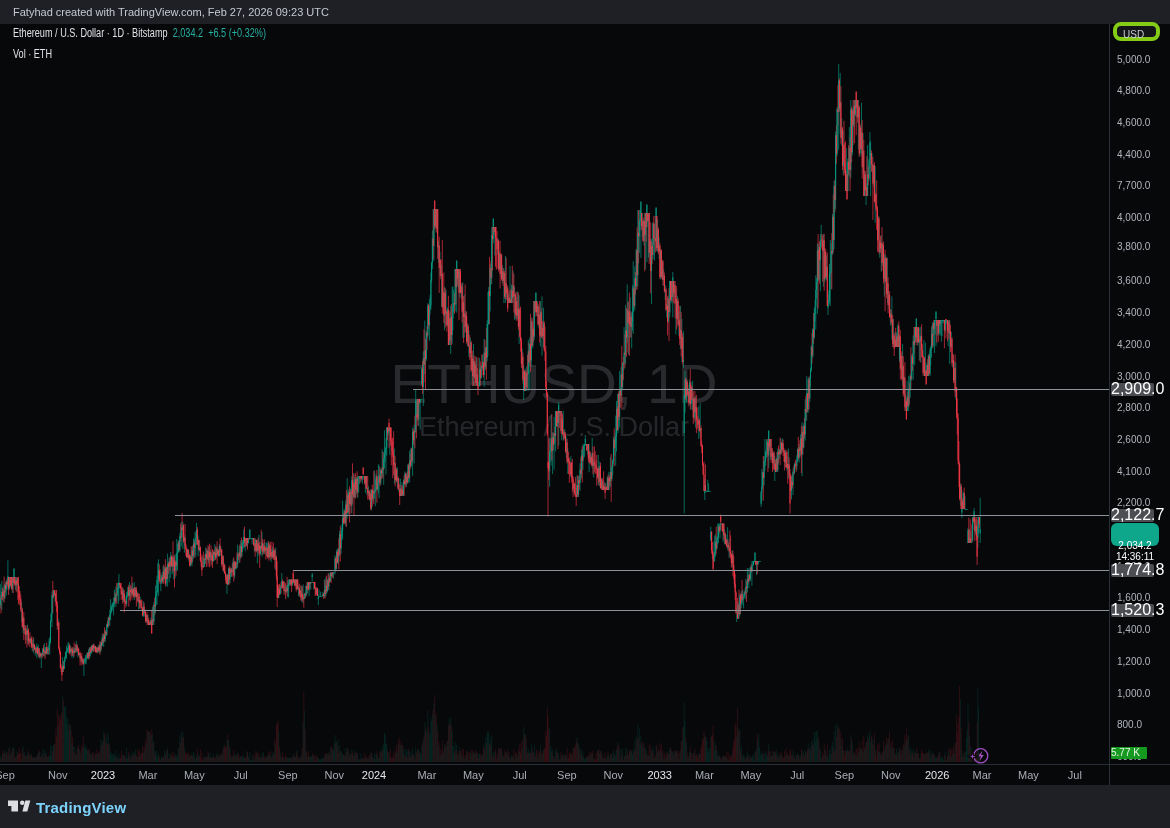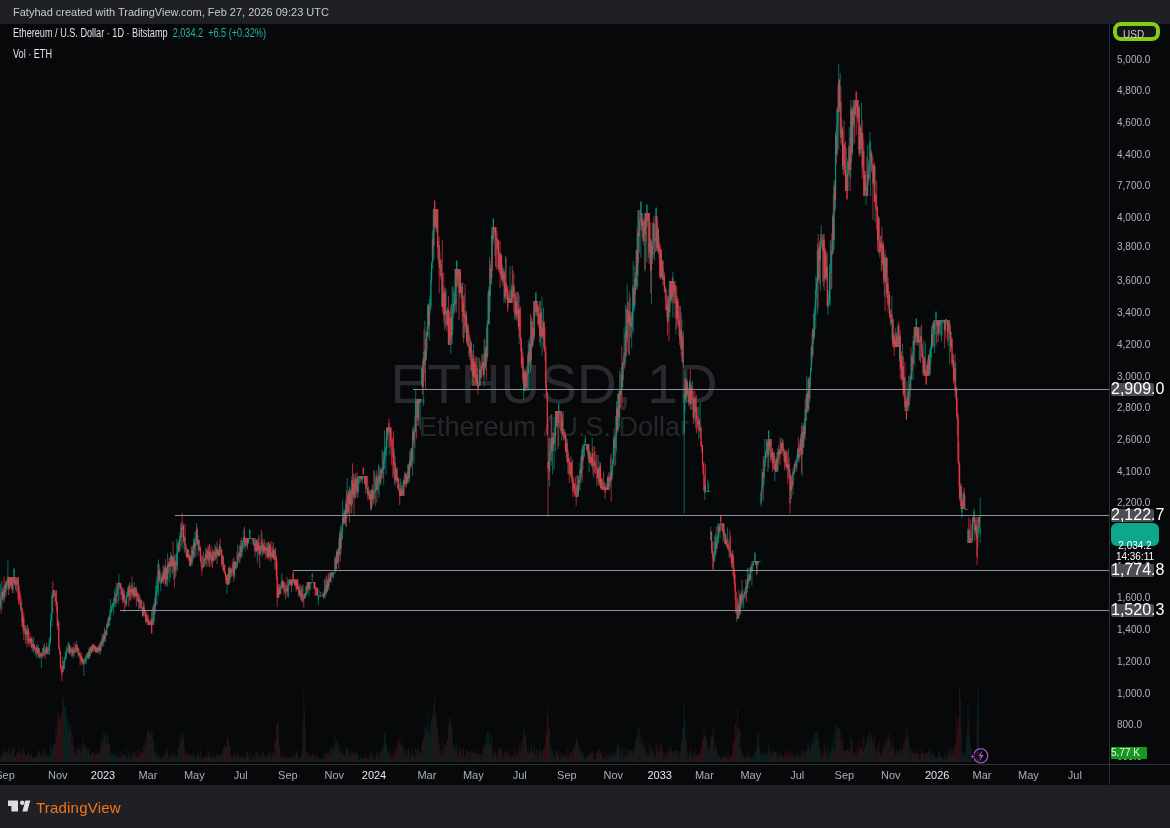--- a/index.html
+++ b/index.html
@@ -10,21 +10,21 @@
 #legend .l2{margin-top:7px}
 #toolbar{position:absolute;left:0;top:785px;width:1170px;height:43px;background:#1e2026}
 .plab,.tick{position:absolute;left:1117px;font-size:10px;color:#b2b5be;height:13px;line-height:13px}
 .box{position:absolute;left:1111px;width:43px;height:12.5px;line-height:12.5px;font-size:16px;color:#fff;background:#4c4e54;text-align:center;border-radius:2px}
 #curbox{position:absolute;left:1111px;width:48px;height:23.2px;background:#0ea78c;color:#fff;font-size:10px;border-radius:6px;text-align:center;line-height:11px;padding-top:17px}
 #volbox{position:absolute;left:1111px;width:36px;height:12px;line-height:12px;font-size:10px;color:#e8f2ea;background:#16991f;text-align:left;border-radius:1px}
 .mlab,.ylab{position:absolute;top:769px;font-size:11px;color:#a9adb5;transform:translateX(-50%)}
 .ylab{color:#e4e7ec;font-weight:normal}
 #usdbtn{position:absolute;left:1113px;top:22px;width:47px;height:19px;border:4px solid #84cc16;border-radius:8px;background:#131519;color:#c9ccd2;font-size:10px;line-height:17px;padding-left:6px}
 #tvlogo{position:absolute;left:8px;top:799px;height:12px}
-#tvword{position:absolute;left:36px;top:799px;font-size:15px;font-weight:normal;color:#f97316;letter-spacing:0.2px}
+#tvword{position:absolute;left:36px;top:799px;font-size:15px;font-weight:bold;color:#7dd3fc;letter-spacing:0.2px}
 </style></head>
 <body>
 <div id="chart"></div>
 <svg width="1170" height="828" viewBox="0 0 1170 828" xmlns="http://www.w3.org/2000/svg" style="position:absolute;left:0;top:0">
 <text x="554" y="403" text-anchor="middle" font-family="Liberation Sans, sans-serif" font-size="55" fill="rgba(209,212,220,0.17)">ETHUSD, 1D</text>
 <text x="554" y="436" text-anchor="middle" font-family="Liberation Sans, sans-serif" font-size="27" fill="rgba(209,212,220,0.15)">Ethereum / U.S. Dollar</text>
 <path d="M-0.5 762V754.4M0.3 762V754.8M1.8 762V756.5M3.3 762V752.8M4.8 762V749.5M6.3 762V751.4M7.9 762V755.6M9.4 762V746.9M10.9 762V753.4M12.4 762V748.2M14 762V746.3M15.5 762V757.8M17 762V751.1M21.6 762V759.5M23.1 762V746.1M24.6 762V752.2M26.1 762V755.5M27.6 762V752.7M29.2 762V753.7M30.7 762V755.1M32.2 762V757.6M33.7 762V756.5M35.3 762V757.4M36.8 762V756.5M38.3 762V752.6M39.8 762V751.6M41.3 762V756.4M42.9 762V748.3M44.4 762V750.4M45.9 762V751M47.4 762V757M49 762V757.1M49.7 762V755.9M50.5 762V745.2M51.2 762V754.8M52 762V746.1M53.5 762V744.6M55 762V743.9M58.1 762V725.5M62.6 762V695.6M64.2 762V706.7M64.9 762V706.7M65.7 762V706.3M66.5 762V717.4M67.2 762V723.7M68 762V718.4M68.7 762V730.5M70.3 762V724.6M71.8 762V743.3M73.3 762V745.8M74.8 762V746.7M76.3 762V753.5M77.9 762V748M79.4 762V749.1M80.9 762V753.3M82.4 762V748.2M83.9 762V747.3M84.7 762V744.1M85.5 762V748.6M86.2 762V746M87 762V750M88.5 762V750.7M90 762V754.1M91.6 762V753.5M93.1 762V755M94.6 762V758.3M96.1 762V754.6M97.6 762V753.7M99.2 762V752.9M100.7 762V739.2M102.2 762V740.3M103.7 762V731.1M105.3 762V737.8M106.8 762V732.6M108.3 762V733.8M109.8 762V745.3M110.6 762V753.4M111.3 762V752.7M112.1 762V756.2M112.9 762V754.2M113.6 762V753.1M114.4 762V754.6M115.9 762V750.1M117.4 762V756.8M118.2 762V759.5M118.9 762V753.6M122 762V756.1M123.5 762V754.9M125 762V757.2M126.6 762V747.6M127.3 762V758.8M128.1 762V755.7M129.6 762V755.3M131.1 762V754.5M132.6 762V751.7M134.2 762V751.8M135.7 762V749.3M137.2 762V757.7M138.7 762V757.2M140.2 762V755.1M143.3 762V752.8M144.8 762V750.1M146.3 762V743.5M147.9 762V731.8M149.4 762V731.7M150.9 762V735.7M152.4 762V733.5M153.9 762V741.1M155.5 762V751M156.2 762V756.2M157 762V751M157.7 762V759.3M158.5 762V754M160.8 762V759M161.6 762V755.3M163.1 762V756.5M164.6 762V750.5M166.1 762V751.2M167.6 762V747.6M169.2 762V752.9M170.7 762V754.6M172.2 762V756.8M173.7 762V757.4M175.2 762V753.4M176.8 762V754.2M177.5 762V756.9M178.3 762V748.4M179.8 762V735.2M181.3 762V731.5M182.9 762V732.1M184.4 762V746.6M187.4 762V754.1M188.9 762V756.8M190.5 762V755.6M192 762V753.6M193.5 762V751.9M195 762V754.1M195.8 762V758.6M196.5 762V756.9M198.1 762V753.2M199.6 762V755.1M202.6 762V760M204.2 762V756.1M205.7 762V756.5M207.2 762V757.2M208.7 762V753.1M210.2 762V753M211.8 762V757.7M213.3 762V753.7M214.8 762V758.9M216.3 762V754M217.8 762V752.7M219.4 762V756.1M220.9 762V754.6M222.4 762V754.5M223.9 762V745.6M227 762V740M228.5 762V740M230 762V747.6M231.5 762V757.5M233.1 762V755M234.6 762V754.2M236.1 762V753.7M237.6 762V752.8M239.2 762V757.9M240.7 762V756.2M242.2 762V756.8M243 762V754.3M243.7 762V757.8M245.2 762V758.3M246.8 762V750.9M248.3 762V756.1M249.8 762V751.9M250.6 762V759.9M251.3 762V760M252.1 762V754.1M252.8 762V758.9M254.4 762V759.4M255.9 762V755.5M257.4 762V753.3M258.9 762V758.3M260.5 762V757.2M262 762V753M263.5 762V751.9M265 762V758.8M266.5 762V756.9M268.1 762V753.6M269.6 762V755.6M271.1 762V755.3M272.6 762V752.4M274.1 762V752.6M275.7 762V742.7M278.7 762V731.2M280.2 762V751.2M281.8 762V757.8M283.3 762V757.7M284.8 762V759.7M286.3 762V757.7M287.8 762V757.5M288.6 762V758.3M289.4 762V758.4M290.9 762V756.8M292.4 762V757.3M293.9 762V753.7M295.5 762V757.6M297 762V749.7M298.5 762V758.9M300 762V758.1M301.5 762V755.1M303.1 762V722.4M304.6 762V711M306.1 762V750.8M307.6 762V757.3M309.1 762V756.3M310.7 762V756.6M311.4 762V756.3M312.2 762V754.9M313.7 762V756M316.8 762V757.8M318.3 762V758.4M319 762V760.2M319.8 762V758.6M320.6 762V759.4M321.3 762V759.4M322.1 762V756.4M322.8 762V759M324.4 762V756.7M325.9 762V754.2M327.4 762V754M328.9 762V753M330.4 762V748.1M332 762V747.8M333.5 762V751.3M334.3 762V743.6M335 762V735M336.5 762V741.1M338.1 762V739.3M339.6 762V745.5M341.1 762V751.1M341.9 762V752.3M342.6 762V753.9M344.1 762V755.1M345.7 762V747.9M347.2 762V747.8M348.7 762V751.3M350.2 762V754.4M351.8 762V749.7M353.3 762V755.8M354.8 762V750.2M356.3 762V752.8M357.8 762V753.2M358.6 762V759.4M359.4 762V759.4M360.9 762V753.4M362.4 762V757.5M363.9 762V759.8M365.4 762V757.4M367 762V758.7M368.5 762V759.2M370 762V756.4M371.5 762V753.1M373.1 762V757.2M374.6 762V753.2M375.3 762V759.3M376.1 762V754.5M377.6 762V754.1M378.4 762V758.2M379.1 762V758.1M380.7 762V750.1M382.2 762V747.1M383.7 762V743.3M384.5 762V732.7M385.2 762V734.9M386 762V743.9M386.7 762V743.3M388.3 762V752.9M389.8 762V757.1M394.4 762V758.3M395.9 762V752.6M397.4 762V750.7M398.9 762V744.5M400.4 762V745.2M402 762V745.5M403.5 762V749.5M405 762V748.4M406.5 762V750.7M408 762V749.4M409.6 762V751.4M411.1 762V751.4M412.6 762V748.3M414.1 762V754.6M415.7 762V747.5M417.2 762V750.1M418.7 762V748.6M420.2 762V752.3M421 762V754.4M421.7 762V745.8M423.3 762V740.1M424.8 762V722.3M426.3 762V730.2M427.8 762V710.2M429.4 762V731.8M430.1 762V735.1M430.9 762V717.5M431.6 762V720.8M432.4 762V714.6M433.9 762V702.9M435.4 762V716.1M437 762V725M438.5 762V745.4M440 762V753.9M441.5 762V755.1M443 762V751.8M444.6 762V744.2M446.1 762V746.5M447.6 762V741.5M449.1 762V718.6M450.7 762V717.2M452.2 762V731.1M452.9 762V745.5M453.7 762V745.9M455.2 762V741.6M456.7 762V744.4M458.3 762V755.6M459.8 762V746.7M461.3 762V754.2M462.8 762V756.8M464.3 762V758.8M465.9 762V755.9M467.4 762V750.9M468.9 762V760.1M470.4 762V752.7M472 762V755M473.5 762V752M475 762V752.3M476.5 762V753.5M478.8 762V753.5M479.6 762V753.7M481.1 762V755.8M482.6 762V754.3M484.1 762V743.5M485.7 762V737.4M487.2 762V731M487.9 762V733.3M488.7 762V731.2M490.2 762V737.6M491.7 762V735.3M493.3 762V751.5M494.8 762V752.4M497.8 762V756.6M499.3 762V749.1M500.9 762V748.8M502.4 762V752.8M503.9 762V757.2M505.4 762V752.2M507 762V752.4M508.5 762V755.9M510 762V757.4M511.5 762V755.5M513 762V755.4M514.6 762V759.2M516.1 762V754.2M517.6 762V757.1M519.1 762V751.7M522.2 762V749.3M523.7 762V727M525.2 762V734.1M526.7 762V746.4M528.3 762V748.6M529.8 762V752.4M531.3 762V744.1M532.8 762V751.7M534.3 762V744.4M535.9 762V753.1M537.4 762V758.1M538.9 762V755M540.4 762V745M542 762V754.7M543.5 762V749.7M549.6 762V727.6M550.3 762V749.1M551.1 762V745.8M552.6 762V749.5M554.1 762V755.9M555.6 762V749.8M557.2 762V749.5M558.7 762V753.3M560.2 762V758.7M561.7 762V755.7M563.3 762V754.6M564.8 762V754.6M566.3 762V756.5M567.8 762V759M570.9 762V754.8M573.9 762V748.1M576.9 762V737.4M578.5 762V743.4M580 762V747.1M581.5 762V749.9M583 762V751.5M583.8 762V756.7M584.6 762V759.4M585.3 762V758.4M586.1 762V757.2M587.6 762V757.1M589.1 762V756.7M590.6 762V754.6M592.2 762V753.1M593.7 762V758M598.2 762V749.8M599.8 762V753.9M601.3 762V751.4M602.8 762V758.2M604.3 762V758.2M605.9 762V757.4M607.4 762V755M608.9 762V755.5M610.4 762V754.8M611.9 762V753.3M612.7 762V757.6M613.5 762V750.2M615 762V752.8M615.7 762V756.5M616.5 762V749.8M618 762V741.9M619.6 762V749.6M621.1 762V748M622.6 762V748.7M624.1 762V756.2M625.6 762V748.1M627.2 762V748.7M628.7 762V755.5M630.2 762V750.4M631.7 762V751.2M632.5 762V754.5M633.2 762V749.6M634.8 762V739.9M636.3 762V736.6M637.8 762V724.6M639.3 762V727.9M640.1 762V744.3M640.9 762V735.3M642.4 762V747.4M643.9 762V743.3M645.4 762V748.3M646.9 762V750.7M648.5 762V755.7M650 762V755M651.5 762V750.3M653 762V747.7M654.5 762V757.9M656.1 762V746.5M657.6 762V751.8M659.1 762V752.3M660.6 762V749.8M662.2 762V753.5M663.7 762V758.5M665.2 762V759M666.7 762V757.2M668.2 762V751M669.8 762V748.3M671.3 762V750.7M672.8 762V751.8M674.3 762V750.6M675.9 762V751.5M677.4 762V753.3M678.9 762V758.6M680.4 762V750.6M681.9 762V740.4M683.5 762V726.1M684.2 762V701.5M685 762V720.5M686.5 762V742.6M688 762V758.1M689.5 762V752.3M691.1 762V752.3M692.6 762V758.8M694.1 762V752.7M695.6 762V755.9M698.7 762V753.5M700.2 762V753.7M704.8 762V735.5M706.3 762V737.6M707 762V741.3M707.8 762V748.5M708.6 762V752.9M709.3 762V748.1M710.1 762V748.3M710.8 762V736.5M713.9 762V740.5M714.7 762V749.9M715.4 762V742.7M716.9 762V751M717.7 762V756.7M718.5 762V754.4M720 762V756.2M721.5 762V759.7M723 762V755.6M724.5 762V756.4M726.1 762V757.9M727.6 762V759.3M729.1 762V759.8M732.2 762V752.9M736.7 762V737.1M738.2 762V728.5M739.8 762V728.8M741.3 762V746.3M742.8 762V756.9M743.6 762V753.6M744.3 762V755.8M745.8 762V757.7M747.4 762V750.9M748.9 762V755M750.4 762V755.6M751.9 762V757.8M752.7 762V755.4M753.5 762V754.9M754.2 762V759.7M755 762V751.2M756.5 762V748.5M758 762V740.5M758.8 762V733.6M759.5 762V747.5M760.3 762V755.5M761.1 762V750.4M761.8 762V752.9M762.6 762V754.8M764.1 762V751M764.9 762V759.3M765.6 762V752.8M766.4 762V753.7M767.1 762V756.2M768.7 762V744.1M770.2 762V756.4M771.7 762V755.1M773.2 762V751.8M774.8 762V751.7M776.3 762V749.6M777.8 762V752.8M779.3 762V755.2M780.8 762V755.2M782.4 762V756.3M785.4 762V756.3M786.9 762V754.4M788.4 762V756M791.5 762V755.1M793 762V750.5M794.5 762V755.9M796.8 762V755.5M797.6 762V752.4M799.1 762V754.9M800.6 762V755.2M802.1 762V750.8M803.7 762V751M805.2 762V750.2M806.7 762V752.9M808.2 762V743.2M809.8 762V747.1M810.5 762V750.8M811.3 762V741.6M812.8 762V738.3M814.3 762V732.4M815.1 762V732.1M815.8 762V741.1M816.6 762V730.8M817.4 762V730.7M818.9 762V740.1M820.4 762V749.2M821.2 762V756.9M823.4 762V755.4M825 762V748.6M826.5 762V756.1M828 762V755.4M828.8 762V759.4M829.5 762V749.6M830.3 762V754.1M831.1 762V745.8M832.6 762V742.2M834.1 762V731.2M835.6 762V725M837.1 762V724M838.7 762V727.2M840.2 762V738.4M841.7 762V745.9M843.2 762V750.1M846.3 762V750.2M847.8 762V748.6M849.3 762V751.7M850.8 762V734.6M852.4 762V742.7M853.9 762V752.5M855.4 762V754.6M856.9 762V756M858.4 762V752.3M860 762V747.5M861.5 762V749.2M863 762V751.8M864.5 762V749.1M866.1 762V741.9M867.6 762V735.2M869.1 762V734.5M869.9 762V731.1M870.6 762V742.3M872.1 762V737.3M873.7 762V739.9M875.2 762V748.5M878.2 762V751.7M879.7 762V752.1M881.3 762V755.7M882.8 762V752.7M884.3 762V749.5M885.8 762V744.7M887.4 762V743.1M888.9 762V737.9M890.4 762V746M891.9 762V748.9M893.4 762V747.7M895 762V753.1M896.5 762V748.8M898 762V751.8M899.5 762V749.4M901 762V754.3M902.6 762V749.3M904.1 762V745.8M905.6 762V740.9M907.1 762V739.6M908.7 762V735.1M910.2 762V746.9M911.7 762V749.4M913.2 762V749.3M914.7 762V750.8M916.3 762V753.2M917.8 762V753.7M919.3 762V758M920.8 762V753.7M923.9 762V754.4M925.4 762V754M926.9 762V752.3M928.4 762V749.7M930 762V749.9M930.7 762V759.1M931.5 762V754M933 762V751.2M934.5 762V756.5M935.3 762V758.4M936 762V756M937.6 762V757.7M939.1 762V751.1M940.6 762V756.8M941.4 762V758M942.1 762V755.7M942.9 762V758.3M943.7 762V759.8M945.2 762V751.5M946.7 762V760M948.2 762V750.3M949.7 762V755.7M951.3 762V756.7M952.8 762V753.6M954.3 762V753.7M955.8 762V743.1M960.4 762V699.1M961.9 762V750.5M963.4 762V754M965 762V756.8M965.7 762V751.8M966.5 762V738.1M967.2 762V729.8M968 762V704.5M969.5 762V735.7M971 762V748M972.6 762V749.5M974.1 762V756.3M975.6 762V755.4M977.9 762V688M978.6 762V707.1M980.2 762V757" stroke="rgba(8,153,129,0.21)" stroke-width="0.75" fill="none"></path>
 <path d="M1 762V759.1M2.5 762V750.3M4.1 762V752.5M5.6 762V753.7M7.1 762V751.7M8.6 762V748.4M10.2 762V754.6M11.7 762V750.9M13.2 762V748.2M14.7 762V756M16.2 762V756.1M17.8 762V752.1M18.5 762V753.8M19.3 762V747.3M20 762V752.6M20.8 762V754M22.3 762V749.3M23.8 762V753.6M25.4 762V756M26.9 762V756.1M28.4 762V750.5M29.9 762V755.4M31.5 762V754.4M33 762V757.5M34.5 762V757.4M36 762V757.3M37.5 762V754.8M39.1 762V749.7M40.6 762V757M42.1 762V753.5M43.6 762V757.7M45.1 762V754M46.7 762V756.2M48.2 762V754.8M52.8 762V751.1M54.3 762V744.5M55.8 762V729.2M56.6 762V736.8M57.3 762V709.3M58.8 762V714.4M59.6 762V716.8M60.4 762V720.3M61.1 762V714.5M61.9 762V711.8M63.4 762V699.3M69.5 762V724.8M71 762V730M72.5 762V737.1M74.1 762V752.2M75.6 762V754.3M77.1 762V748.4M78.6 762V745M80.1 762V749.7M81.7 762V744.8M83.2 762V736.3M87.8 762V750M89.3 762V748.2M90.8 762V754.9M92.3 762V752M93.8 762V752.2M95.4 762V753.3M96.9 762V749.2M98.4 762V753.1M99.9 762V750.9M101.4 762V745.3M103 762V741.1M104.5 762V733.6M106 762V743.1M107.5 762V744.1M109.1 762V743.7M115.1 762V757.6M116.7 762V757.1M119.7 762V758.3M120.5 762V758.4M121.2 762V750.9M122.7 762V755M124.3 762V755M125.8 762V757.4M128.8 762V751.6M130.4 762V758.6M131.9 762V756.8M133.4 762V754.5M134.9 762V755.2M136.4 762V755.8M138 762V749.1M139.5 762V750.2M141 762V752.7M141.8 762V752.6M142.5 762V746.9M144.1 762V745.9M145.6 762V739M147.1 762V729.5M148.6 762V730.9M150.1 762V732.4M151.7 762V729.4M153.2 762V743M154.7 762V753M159.3 762V756.5M160 762V759.1M162.3 762V758.2M163.8 762V757.3M165.4 762V754.5M166.9 762V750M168.4 762V759.1M169.9 762V757.8M171.4 762V753.6M173 762V751.7M174.5 762V755.3M176 762V757.6M179 762V748.5M180.6 762V742.4M182.1 762V737.2M183.6 762V737.2M185.1 762V751.3M185.9 762V754.2M186.7 762V753.1M188.2 762V752.4M189.7 762V754.2M191.2 762V755.3M192.7 762V756M194.3 762V758.2M197.3 762V748.2M198.8 762V756.5M200.4 762V749.4M201.1 762V758.4M201.9 762V752.6M203.4 762V758.4M204.9 762V756.5M206.4 762V757.2M208 762V751.4M209.5 762V757.5M211 762V756.8M212.5 762V757.5M214 762V757.2M215.6 762V757.2M217.1 762V756M218.6 762V756.7M220.1 762V754.2M221.7 762V752.5M223.2 762V748.9M224.7 762V744.6M225.5 762V747.8M226.2 762V746.8M227.7 762V734.3M229.3 762V745.7M230.8 762V754M232.3 762V756.6M233.8 762V749.6M235.3 762V756.5M236.9 762V755.3M238.4 762V753.7M239.9 762V756.4M241.4 762V756.4M244.5 762V757.4M246 762V755.9M247.5 762V751.8M249 762V758.1M253.6 762V755.9M255.1 762V750.8M256.7 762V751.2M258.2 762V752.6M259.7 762V755M261.2 762V758M262.7 762V756.7M264.3 762V756.5M265.8 762V756.4M267.3 762V756.4M268.8 762V752M270.3 762V750.7M271.9 762V757.8M273.4 762V754.8M274.9 762V738.9M276.4 762V725.6M277.2 762V722.9M278 762V720.7M279.5 762V746.9M281 762V755.8M282.5 762V752.2M284 762V756.8M285.6 762V753.9M287.1 762V757M290.1 762V757.2M291.6 762V758.2M293.2 762V755.4M294.7 762V757M296.2 762V751.9M297.7 762V755.4M299.3 762V757.4M300.8 762V757.2M302.3 762V748M303.8 762V692M305.3 762V728.8M306.9 762V752.5M308.4 762V751.2M309.9 762V756.4M312.9 762V753.2M314.5 762V755.5M315.2 762V760.1M316 762V755.2M317.5 762V756.1M323.6 762V758M325.1 762V753.1M326.6 762V753.5M328.2 762V751.8M329.7 762V754.9M331.2 762V745.7M332.7 762V748.8M335.8 762V742.2M337.3 762V745.8M338.8 762V752.9M340.3 762V751.1M343.4 762V754.4M344.9 762V755.7M346.4 762V752.2M347.9 762V748.3M349.5 762V755.7M351 762V753.3M352.5 762V752.4M354 762V754.9M355.6 762V752.5M357.1 762V753.1M360.1 762V758.8M361.6 762V759.1M363.2 762V757.7M364.7 762V753.3M366.2 762V755.5M367.7 762V758.3M369.2 762V755.1M370.8 762V751.9M372.3 762V756.7M373.8 762V759.4M376.9 762V751M379.9 762V752M381.4 762V752.7M382.9 762V750.1M387.5 762V750.5M389 762V751.6M390.6 762V748.7M391.3 762V758.5M392.1 762V756.4M392.8 762V757.6M393.6 762V752.5M395.1 762V749.9M396.6 762V745.3M398.2 762V740.2M399.7 762V737.5M401.2 762V741.9M402.7 762V745M404.2 762V756.2M405.8 762V755.4M407.3 762V757.9M408.8 762V748.8M410.3 762V757.4M411.9 762V755M413.4 762V754.1M414.9 762V758.8M416.4 762V752.8M417.9 762V749.2M419.5 762V752.6M422.5 762V743.2M424 762V736.6M425.5 762V729.1M427.1 762V732.7M428.6 762V727.3M433.2 762V710M434.7 762V694.7M436.2 762V712.8M437.7 762V730.5M439.2 762V742.1M440.8 762V749M442.3 762V740.4M443.8 762V748.5M445.3 762V745M446.9 762V740.2M448.4 762V725.6M449.9 762V723.2M451.4 762V726M454.5 762V753.2M456 762V750.1M457.5 762V753.8M459 762V750.9M460.5 762V751.3M462.1 762V749.1M463.6 762V749M465.1 762V755M466.6 762V750.3M468.2 762V752M469.7 762V752.4M471.2 762V749.6M472.7 762V750.6M474.2 762V753.7M475.8 762V750M477.3 762V752.2M478 762V758M480.3 762V753.5M481.8 762V754.7M483.4 762V747.6M484.9 762V749.3M486.4 762V743M489.5 762V744.1M491 762V745.5M492.5 762V755.8M494 762V757.9M495.5 762V749.3M496.3 762V758.8M497.1 762V752.4M498.6 762V748.1M500.1 762V747.8M501.6 762V747.7M503.1 762V756.2M504.7 762V750.5M506.2 762V752.6M507.7 762V749.6M509.2 762V751.9M510.8 762V758.5M512.3 762V756.7M513.8 762V749.2M515.3 762V752.2M516.8 762V753.1M518.4 762V749.1M519.9 762V744M520.6 762V752.2M521.4 762V741.3M522.9 762V739.7M524.5 762V734.4M526 762V736.8M527.5 762V752.9M529 762V753.6M530.5 762V752.7M532.1 762V748.5M533.6 762V752.8M535.1 762V755.9M536.6 762V749.6M538.1 762V750.3M539.7 762V752.3M541.2 762V750.3M542.7 762V753M544.2 762V748.2M545 762V748.2M545.8 762V730.7M546.5 762V735.8M547.3 762V706.7M548 762V716.2M548.8 762V729.7M551.8 762V753M553.4 762V756M554.9 762V759.2M556.4 762V752.1M557.9 762V753.6M559.4 762V759.6M561 762V752.2M562.5 762V754.8M564 762V757.7M565.5 762V753.7M567.1 762V748M568.6 762V757.4M569.3 762V752.5M570.1 762V752.9M571.6 762V752.2M572.4 762V755M573.1 762V747.8M574.7 762V747.6M575.4 762V745.2M576.2 762V740.3M577.7 762V743.1M579.2 762V749M580.8 762V753.6M582.3 762V756.2M586.8 762V756M588.4 762V754.5M589.9 762V751.9M591.4 762V752.7M592.9 762V750.7M594.4 762V759.3M595.2 762V759.3M596 762V753.1M596.7 762V759.1M597.5 762V751M599 762V749M600.5 762V750.9M602.1 762V754.6M603.6 762V757.6M605.1 762V752.4M606.6 762V758.8M608.1 762V751.9M609.7 762V758M611.2 762V753.3M614.2 762V755.4M617.3 762V746.5M618.8 762V745.1M620.3 762V758.4M621.8 762V754M623.4 762V760.1M624.9 762V756.1M626.4 762V754.5M627.9 762V752.6M629.4 762V750.4M631 762V749.7M634 762V751.5M635.5 762V749.6M637.1 762V739.7M638.6 762V737.9M641.6 762V742.5M643.1 762V742.5M644.7 762V748.1M646.2 762V753.3M647.7 762V755.6M649.2 762V743.9M650.7 762V746M652.3 762V750.9M653.8 762V754.2M655.3 762V756.1M656.8 762V744.7M658.4 762V749.8M659.9 762V743.3M661.4 762V743.4M662.9 762V750.1M664.4 762V754.2M666 762V751.8M667.5 762V753.5M669 762V753.5M670.5 762V747.5M672 762V751.1M673.6 762V755.1M675.1 762V751M676.6 762V750M678.1 762V750.9M679.7 762V752.8M681.2 762V741.2M682.7 762V727.5M685.7 762V737.6M687.3 762V752.5M688.8 762V755.9M690.3 762V746.2M691.8 762V754.3M693.3 762V753.1M694.9 762V748.6M696.4 762V754M697.2 762V755.4M697.9 762V757.8M699.4 762V753.7M701 762V748.5M701.7 762V745.7M702.5 762V738.4M703.2 762V739.8M704 762V731.2M705.5 762V736.9M711.6 762V735.9M712.4 762V734.6M713.1 762V725.4M716.2 762V745.5M719.2 762V755.7M720.7 762V757.9M722.3 762V757.2M723.8 762V755.7M725.3 762V756.1M726.8 762V751.4M728.3 762V753.4M729.9 762V757.2M730.6 762V755.2M731.4 762V756.1M732.9 762V748.1M733.7 762V741.3M734.4 762V739M735.2 762V722.6M736 762V726.2M737.5 762V707.9M739 762V731.3M740.5 762V750.4M742 762V755.2M745.1 762V759.1M746.6 762V756.6M748.1 762V755.4M749.6 762V758.6M751.2 762V757.2M755.7 762V752.1M757.3 762V734.3M763.3 762V753.5M767.9 762V751.1M769.4 762V751.4M771 762V750.9M772.5 762V755.8M774 762V751.1M775.5 762V752.6M777 762V755.2M778.6 762V758.3M780.1 762V752.1M781.6 762V753.2M783.1 762V757.1M783.9 762V757.9M784.6 762V750.7M786.2 762V747.7M787.7 762V753M789.2 762V755.5M790 762V749.1M790.7 762V751M792.3 762V755.1M793.8 762V757.9M795.3 762V759.4M796.1 762V754.5M798.3 762V755.4M799.9 762V758.7M801.4 762V749.2M802.9 762V754.2M804.4 762V755.8M805.9 762V751.9M807.5 762V749.6M809 762V748.7M812 762V745.6M813.6 762V744.4M818.1 762V737.8M819.6 762V748.2M821.9 762V758.1M822.7 762V752.4M824.2 762V743.2M825.7 762V750.6M827.3 762V744.4M831.8 762V753.9M833.3 762V746.7M834.9 762V750.7M836.4 762V737.2M837.9 762V728.3M839.4 762V728.7M840.9 762V732.2M842.5 762V738.4M844 762V750.7M844.7 762V756.3M845.5 762V751.2M847 762V750.9M848.6 762V751M850.1 762V750M851.6 762V738.3M853.1 762V754M854.6 762V751.6M856.2 762V748.4M857.7 762V748.3M859.2 762V742.1M860.7 762V748.8M862.2 762V740M863.8 762V735.8M865.3 762V746.2M866.8 762V740.9M868.3 762V738.3M871.4 762V735.8M872.9 762V744.3M874.4 762V733.4M875.9 762V751M876.7 762V757.3M877.5 762V744.7M879 762V742.5M880.5 762V754M882 762V752.1M883.5 762V741.1M885.1 762V746.1M886.6 762V737.5M888.1 762V738.6M889.6 762V731.3M891.2 762V742.4M892.7 762V739.7M894.2 762V748.2M895.7 762V754.8M897.2 762V755.4M898.8 762V751.6M900.3 762V747.7M901.8 762V750.2M903.3 762V744.3M904.9 762V734.8M906.4 762V727.5M907.9 762V735.7M909.4 762V750.1M910.9 762V754M912.5 762V752.8M914 762V756.4M915.5 762V753.1M917 762V747.5M918.5 762V754M920.1 762V759.4M921.6 762V749.4M922.4 762V751.4M923.1 762V753.4M924.6 762V752.8M926.2 762V752.5M927.7 762V753M929.2 762V752.1M932.2 762V754.3M933.8 762V753.9M936.8 762V758M938.3 762V755M939.8 762V752.1M944.4 762V754.8M945.9 762V759.7M947.5 762V756M949 762V748.7M950.5 762V748.1M952 762V749.7M953.5 762V746.6M955.1 762V742.7M956.6 762V715M957.3 762V732.8M958.1 762V723M958.9 762V716.8M959.6 762V685.7M961.2 762V727.8M962.7 762V756.7M964.2 762V751.1M968.8 762V721.5M970.3 762V745.6M971.8 762V753.5M973.3 762V753.7M974.8 762V752.3M976.4 762V753M977.1 762V722.2M979.4 762V752.8" stroke="rgba(242,54,69,0.21)" stroke-width="0.75" fill="none"></path>
 <path d="M-0.5 603.6V618.3M0.3 584.1V608.3M1.8 581V610.1M3.3 586.7V601.6M4.8 583.8V599.4M6.3 580.2V595.4M7.9 560.3V589.9M9.4 577V589.6M10.9 577V587.2M12.4 577V592.8M14 568V585.3M15.5 577V589.7M17 577V591.3M21.6 601.8V622.2M23.1 616.2V633.1M24.6 624.9V634.2M26.1 628.3V640.1M27.6 624.7V643.3M29.2 637.9V644.1M30.7 637.7V643.6M32.2 640V651.2M33.7 638.1V653.3M35.3 646V655.6M36.8 643.6V658.2M38.3 644.6V656.6M39.8 651.4V659M41.3 653.1V668M42.9 647.8V656.6M44.4 643V656.4M45.9 647V654.7M47.4 646.7V654.1M49 639.1V654.5M49.7 637V654.1M50.5 620.5V643.3M51.2 613V622M52 591.4V627.2M53.5 590V598.3M55 592.3V602.4M58.1 618.5V629.7M62.6 657.1V672M64.2 659.9V669.2M64.9 656.5V662M65.7 651.6V657.9M66.5 645.7V658.9M67.2 648.2V652.7M68 642.4V652M68.7 642.5V653.7M70.3 645.3V653.3M71.8 648.2V657.5M73.3 647.2V658.2M74.8 647.8V652.9M76.3 640.8V652.8M77.9 647.6V657.3M79.4 652.5V656.7M80.9 655.1V662M82.4 658.1V663.3M83.9 659.5V676M84.7 657.8V662.4M85.5 655V663.5M86.2 656.8V664.3M87 652.1V659.7M88.5 649.1V659.3M90 647.1V657.4M91.6 645.2V654M93.1 644.3V651.9M94.6 645.8V650.4M96.1 646.6V652.2M97.6 647.4V653.1M99.2 644.5V653.3M100.7 641.9V652.6M102.2 634.5V646.2M103.7 633.8V647M105.3 630V642M106.8 623.4V635.8M108.3 617.1V627.6M109.8 609.8V625.6M110.6 599.1V620M111.3 605.1V612.7M112.1 603.8V611.3M112.9 602.2V609.8M113.6 597.6V615.3M114.4 589.6V607.2M115.9 586.6V606.8M117.4 583V596M118.2 583V603.9M118.9 574V600.7M122 587.4V594.9M123.5 588.7V602.1M125 595.7V602.8M126.6 592.2V606.1M127.3 591.4V597.6M128.1 586.3V595.7M129.6 582V600M131.1 586.2V597M132.6 583V595.2M134.2 582.2V600.1M135.7 587.1V597.3M137.2 591.3V601.3M138.7 596.7V609.6M140.2 596.9V608.9M143.3 601.3V616.9M144.8 608.6V616.8M146.3 614V621.6M147.9 614.9V625M149.4 621.9V625M150.9 617.6V625M152.4 607.1V625M153.9 602.1V625M155.5 585.5V613.4M156.2 590.9V605.2M157 575.5V604.8M157.7 563.1V592.1M158.5 559.4V595.9M160.8 572.5V591.2M161.6 575.2V584M163.1 565.7V583.1M164.6 566.6V579.3M166.1 567V586.3M167.6 553.6V586.8M169.2 557.7V582.2M170.7 551.8V577.9M172.2 555.3V574.2M173.7 556.1V579.6M175.2 553.9V578.1M176.8 538.9V570.4M177.5 543.7V570.8M178.3 540.5V552.7M179.8 532.8V552.1M181.3 522V546.6M182.9 522V548.9M184.4 535.4V552.6M187.4 548.8V557.7M188.9 550.8V561.6M190.5 555.3V566.4M192 546.2V566.3M193.5 538.3V558.7M195 531.4V555.1M195.8 532.6V557.3M196.5 522.8V545M198.1 535.6V556.1M199.6 540.3V551.7M202.6 556.4V567M204.2 558.1V567M205.7 547.4V563.9M207.2 549.6V558.9M208.7 546.7V563.4M210.2 549.8V559.5M211.8 554.6V564.2M213.3 551V561.9M214.8 544.2V560.5M216.3 546.5V558.3M217.8 548.1V555.5M219.4 544V556.7M220.9 546.5V555.9M222.4 554.8V564.5M223.9 562.5V572.6M227 573.8V594M228.5 567.8V585M230 567.2V583.1M231.5 568V577M233.1 558.9V573.3M234.6 561.3V578.4M236.1 562.4V569.6M237.6 544.6V567.7M239.2 546.2V562.9M240.7 540.5V558.9M242.2 540V556.5M243 540.2V549.5M243.7 529.4V548.1M245.2 538V551.3M246.8 538V546.6M248.3 538V543.5M249.8 529V539.5M250.6 538V538M251.3 538V538.3M252.1 538V544.3M252.8 538V540.3M254.4 538V551.6M255.9 539V551.7M257.4 539.9V563.3M258.9 534.8V555.9M260.5 545.5V555.1M262 532V556.6M263.5 543.7V554M265 542.1V554.2M266.5 542.7V556M268.1 541.3V557.7M269.6 544.3V557.6M271.1 548.6V562M272.6 546.7V558.3M274.1 549.8V558.1M275.7 547.7V570.2M278.7 587.7V598M280.2 585.1V594.7M281.8 573V588.8M283.3 581.1V588.1M284.8 585.7V592.8M286.3 584.8V592.8M287.8 580.5V597.4M288.6 579.5V597.5M289.4 579.5V586.2M290.9 579.5V585.5M292.4 579.5V585.9M293.9 579.5V583.6M295.5 579.5V586M297 579.5V589.8M298.5 585.7V596.2M300 589.8V596.8M301.5 586V601.6M303.1 584.4V603.4M304.6 593.1V599.1M306.1 585.8V596.7M307.6 582V593.5M309.1 582V596.3M310.7 582V589.8M311.4 582V582M312.2 573V581.6M313.7 582V589.6M316.8 587.5V595.1M318.3 594.9V605M319 589.4V596M319.8 596V596M320.6 591.8V596M321.3 596V596M322.1 596V596M322.8 592V596M324.4 579V597.9M325.9 576.9V596.4M327.4 579.2V592.4M328.9 573.2V590.4M330.4 572.5V581.8M332 572.5V577.5M333.5 572.5V578.5M334.3 572.5V571.8M335 555.2V574.5M336.5 549.8V569.4M338.1 548V564M339.6 531V556.5M341.1 524.7V553.9M341.9 528.1V540.6M342.6 500.5V539.2M344.1 508.4V523.8M345.7 500.5V526.3M347.2 478.3V518.6M348.7 489.3V514.6M350.2 488.4V504.6M351.8 476.2V513.2M353.3 473.2V498.1M354.8 477V498.2M356.3 477.1V493.8M357.8 476V498.1M358.6 476V492.4M359.4 476V484.2M360.9 476V481.8M362.4 476V483.8M363.9 476V479.9M365.4 476V493.1M367 476V495M368.5 486.1V495.8M370 490.9V501M371.5 488.9V510.3M373.1 489.2V501.7M374.6 470.4V498.5M375.3 479.5V506.2M376.1 473.6V491.1M377.6 477.4V490.2M378.4 464.2V493.5M379.1 465.6V498M380.7 469V485M382.2 449.5V477.4M383.7 452.1V484.8M384.5 430.3V468.2M385.2 447.4V462M386 438.2V474.5M386.7 427.5V455.9M388.3 427.5V435.4M389.8 427.5V455M394.4 448.4V483.7M395.9 466.7V482.7M397.4 467.5V488.1M398.9 478.3V492.2M400.4 478.6V496M402 482.2V496M403.5 479.4V496M405 471.4V485M406.5 474.1V486.8M408 463.7V483.6M409.6 450.7V482.4M411.1 447.7V467.3M412.6 427.6V475.9M414.1 424.8V463.7M415.7 390V432.8M417.2 399V420.9M418.7 399V426M420.2 399V429.5M421 399V399M421.7 367.5V386.1M423.3 351.4V406M424.8 320.6V374.2M426.3 330.7V360.8M427.8 303.3V337.6M429.4 299.1V340.8M430.1 295.1V314.4M430.9 272.5V310M431.6 261.6V282.9M432.4 230.2V269M433.9 209V260.9M435.4 209V227.8M437 209V232.9M438.5 240.7V262.7M440 251.5V276.6M441.5 264.8V306.7M443 288.4V307.9M444.6 286.8V330.3M446.1 290.1V324.9M447.6 307.3V326.8M449.1 312.5V345M450.7 305.5V354M452.2 286.5V343.8M452.9 286.6V330M453.7 289.9V312.2M455.2 269V311.4M456.7 260V312.6M458.3 269V287.6M459.8 269V297.6M461.3 283.8V298.8M462.8 282.4V338.1M464.3 294.6V337.5M465.9 310.9V332.2M467.4 323.3V346.1M468.9 330.8V356.9M470.4 337.8V357.5M472 354.4V381.2M473.5 344V386M475 361.5V379M476.5 357.5V386M478.8 382.7V386M479.6 357.9V386M481.1 364.9V379.1M482.6 354.9V370.5M484.1 338.8V386.9M485.7 346.8V369.1M487.2 320.2V361.5M487.9 291.9V356M488.7 287V324.7M490.2 264.2V311.5M491.7 227V284.4M493.3 218V243.3M494.8 227V255.6M497.8 238.4V254.5M499.3 251.2V270.1M500.9 254.3V277.1M502.4 265V283.5M503.9 268.3V303M505.4 255.9V303M507 286.5V300.4M508.5 293.7V303M510 266V303M511.5 284.6V303M513 270.6V303M514.6 287.1V320.1M516.1 297.2V319.6M517.6 291.5V319.5M519.1 295.2V344M522.2 348.6V368.4M523.7 364.8V400M525.2 368.7V391M526.7 366.3V391M528.3 339.8V391M529.8 337.5V390M531.3 317.4V366.8M532.8 327.7V348.3M534.3 301V339.7M535.9 292V313M537.4 301V317M538.9 306V328.3M540.4 301V346.4M542 296.4V355.7M543.5 307.7V347.2M549.6 437.5V486.7M550.3 443.3V461.6M551.1 414.5V465.6M552.6 432.2V474.1M554.1 416.9V469.7M555.6 411V451.4M557.2 411V426.8M558.7 402V445.7M560.2 411V416.1M561.7 411V440.2M563.3 411V440.7M564.8 429.3V439.4M566.3 436.6V457.9M567.8 448.4V473.8M570.9 456.2V477.8M573.9 482.4V492.8M576.9 475.7V497M578.5 476.2V497M580 463.4V491.1M581.5 449.3V477.8M583 444V469.8M583.8 444V458.1M584.6 444V456.7M585.3 435V445.5M586.1 444V445.3M587.6 444V454.6M589.1 444V472.3M590.6 453.6V463.2M592.2 437.9V468.3M593.7 459.2V477.5M598.2 454.8V485.1M599.8 461.6V486.5M601.3 477.6V488.6M602.8 482.4V490M604.3 481.6V490M605.9 483.3V490M607.4 476.6V490M608.9 471.8V490M610.4 456.9V487M611.9 465.6V481M612.7 459.1V475.2M613.5 436.9V463.6M615 432.7V455.8M615.7 415.6V465.6M616.5 401V451.5M618 393.3V433.3M619.6 371V427.5M621.1 367.2V401.3M622.6 362.1V390.2M624.1 327.2V369.5M625.6 304.9V364.4M627.2 284.4V342.7M628.7 301.4V354.9M630.2 297.3V337.4M631.7 312.6V348.3M632.5 285.1V330.7M633.2 261.2V333.8M634.8 266.2V310.7M636.3 248.8V289.5M637.8 210V286.5M639.3 210V253.2M640.1 210V229.9M640.9 201V257.8M642.4 213V237.1M643.9 219.3V245.6M645.4 213V269.4M646.9 204V262.1M648.5 213V257.6M650 238.5V260.6M651.5 239.1V303.9M653 222.3V259.4M654.5 224.2V260.4M656.1 207V251.4M657.6 219.2V251.9M659.1 237.2V258.9M660.6 249.5V279.5M662.2 260.1V279.3M663.7 269.3V285.9M665.2 285.3V299.9M666.7 303.9V317.5M668.2 295.5V322.4M669.8 281V317.3M671.3 281V303.3M672.8 272V317.4M674.3 281V297.6M675.9 288.9V334.2M677.4 295.9V319.8M678.9 311.4V335.9M680.4 305.8V349.3M681.9 318.9V362.1M683.5 331.2V367.7M684.2 388V513.5M685 371V412.8M686.5 378.3V402.4M688 385V398.1M689.5 379.7V404.7M691.1 382.1V409.6M692.6 380.8V410.5M694.1 396.5V419M695.6 396.4V427.7M698.7 406.3V439M700.2 403V437.7M704.8 479.1V500M706.3 490.4V491M707 491V491M707.8 479.8V491M708.6 483.2V491M709.3 491V491M710.1 491V491M710.8 526.6V541.1M713.9 541.4V561.5M714.7 535.8V561.5M715.4 534.4V556.9M716.9 536.4V549.5M717.7 523.5V544.4M718.5 523.5V542.9M720 523.5V538.4M721.5 523.5V524.6M723 523.5V542.1M724.5 529.1V544.3M726.1 534.8V545.3M727.6 527.3V549.9M729.1 538.9V557.9M732.2 550.3V567.5M736.7 607.5V622M738.2 601.9V619M739.8 594.1V615.7M741.3 591.1V608.3M742.8 589.5V605.3M743.6 594.4V608.6M744.3 591V598.5M745.8 579V599.3M747.4 568.2V592.6M748.9 568V588.1M750.4 566.7V580.9M751.9 561V585.7M752.7 561V570.8M753.5 561V565.2M754.2 561V562.2M755 552V562.6M756.5 561V575.1M758 561V565.4M758.8 561V561M759.5 561V561M760.3 561V561M761.1 490.9V506.9M761.8 468.9V501.2M762.6 471.8V489M764.1 456.5V485.3M764.9 439V470.8M765.6 450.6V466.1M766.4 439.7V457.9M767.1 439V457M768.7 430V468.1M770.2 439V459.8M771.7 448V460.2M773.2 451.9V463.9M774.8 455.7V481M776.3 457.8V472M777.8 448.4V472M779.3 448.8V459M780.8 438.3V455.1M782.4 438.5V451.7M785.4 449.9V467M786.9 456.2V470.6M788.4 448.5V478.3M791.5 475.9V499.3M793 468.4V495M794.5 463.1V473.9M796.8 455.3V470.1M797.6 448.4V461.9M799.1 444V462.6M800.6 434.2V455.8M802.1 422.2V476.2M803.7 423.4V448.2M805.2 399.4V440.6M806.7 376.1V420.8M808.2 377.9V412.8M809.8 376.9V402M810.5 368.1V386.6M811.3 345.1V371.9M812.8 328.2V357.8M814.3 308.3V338.8M815.1 299.8V321M815.8 275.3V329.6M816.6 278V298.6M817.4 243.4V313.9M818.9 244.1V280.9M820.4 234V291.2M821.2 225V246.6M823.4 234V286.7M825 250.2V282.3M826.5 255.3V280M828 293.7V315M828.8 290.3V306M829.5 264.2V303.5M830.3 239.9V306M831.1 243.5V289.5M832.6 214V255M834.1 180.9V249.3M835.6 131.5V209.2M837.1 106.7V156.4M838.7 64V149.7M840.2 73V133.8M841.7 117.9V145.6M843.2 130.9V174.9M846.3 148.1V191M847.8 158.6V191M849.3 127.1V176.6M850.8 100V178.3M852.4 108.1V155.3M853.9 100V127.2M855.4 100V116.1M856.9 100V117.4M858.4 100V149.3M860 125.9V156.6M861.5 102.7V154.3M863 133.2V173.7M864.5 170.8V196M866.1 183.3V205M867.6 144.9V196M869.1 158.7V180.8M869.9 132V167.8M870.6 141V196M872.1 153.2V172M873.7 164.6V186.5M875.2 166V222.8M878.2 215.7V241.3M879.7 240.8V257.7M881.3 234.9V271.7M882.8 243.4V265.8M884.3 253.5V296.5M885.8 255.3V282.3M887.4 257.8V302.9M888.9 291.1V308.7M890.4 309.1V325.5M891.9 296.3V339.6M893.4 319V347M895 332.1V347M896.5 332.3V347M898 323.9V347M899.5 335V362.1M901 354V371.1M902.6 343.8V385.6M904.1 376.2V396M905.6 394.5V411M907.1 381V411M908.7 375.8V411M910.2 374V398M911.7 354.4V380.6M913.2 335.4V379.8M914.7 327V365.3M916.3 318V341.6M917.8 327V345.5M919.3 327.4V360.3M920.8 327V362.8M923.9 340V376M925.4 342.6V376M926.9 362.5V376M928.4 354.3V376M930 348.1V376M930.7 345.7V365.7M931.5 326.7V357.6M933 321.9V348.1M934.5 320V353M935.3 320V334.4M936 311V346.4M937.6 320V335.5M939.1 320V335.5M940.6 320V335.5M941.4 320V341.8M942.1 320V336.2M942.9 320V323.3M943.7 320V322.8M945.2 320V332.5M946.7 320V324.1M948.2 320V346.2M949.7 320V364.1M951.3 332V348.1M952.8 353.6V367.7M954.3 361.7V382.3M955.8 362.5V399.4M960.4 483.3V505.8M961.9 489.8V518M963.4 492.2V509M965 495.9V509M965.7 509V509M966.5 509V509M967.2 509V509M968 528.2V543M969.5 529V543M971 531.1V543M972.6 517V541.9M974.1 508V529.3M975.6 519.2V534.4M977.9 517V547.5M978.6 517V532.8M980.2 497.7V543" stroke="#089981" stroke-opacity="0.8" stroke-width="0.85" fill="none"></path>
 <path d="M1 594.8V613.5M2.5 588.1V600M4.1 576.5V602.5M5.6 582.3V592.4M7.1 578.2V586.9M8.6 577V595.1M10.2 577V586.5M11.7 577V590.1M13.2 577V593.1M14.7 577V585.7M16.2 577V592.3M17.8 577V599.8M18.5 577V604.1M19.3 586.1V605.2M20 591.1V601.3M20.8 594.4V612.1M22.3 607.8V627.5M23.8 612V640.2M25.4 625.4V643.9M26.9 625.7V647.5M28.4 628.3V645.3M29.9 632.2V647.3M31.5 636.4V648.1M33 636.7V651.4M34.5 644.1V650.2M36 647.4V653.1M37.5 646.6V654.6M39.1 648V657.6M40.6 652.5V657.5M42.1 652.5V658.3M43.6 645.2V656.4M45.1 649.7V659M46.7 642.6V654.4M48.2 647.8V654.8M52.8 581V612.8M54.3 590V596.3M55.8 590V606.4M56.6 590V612M57.3 601.2V629.7M58.8 621.1V650.1M59.6 646.7V654.7M60.4 650.9V668.5M61.1 664.1V672M61.9 665.9V681M63.4 661.3V672M69.5 643.7V654.2M71 646.5V655.7M72.5 647.3V655.8M74.1 642.5V656.5M75.6 644V652.6M77.1 644.2V651.7M78.6 647.7V655.6M80.1 651.5V665.5M81.7 653V664.8M83.2 658V665.4M87.8 652.5V658.2M89.3 647.8V659.1M90.8 646.7V652.7M92.3 645.1V650.9M93.8 643.6V652M95.4 645.8V652.7M96.9 647.2V653.3M98.4 645.5V651.9M99.9 641.4V654.8M101.4 640.2V649.3M103 633V643.7M104.5 627.4V641.5M106 630.3V635.8M107.5 620.6V627.7M109.1 615.6V625.6M115.1 592.5V604M116.7 583V603.3M119.7 583V588.3M120.5 583V588.9M121.2 583V599.9M122.7 587.3V603.7M124.3 590.1V612.4M125.8 599V607.5M128.8 584.7V606.7M130.4 584.8V601.3M131.9 576.5V599.5M133.4 588.5V597.4M134.9 587.2V597.9M136.4 586.9V606.4M138 592.6V602.8M139.5 593.9V608.5M141 599.7V608M141.8 599.6V610.5M142.5 607.2V616.2M144.1 602.6V615.7M145.6 611.2V622.7M147.1 612.3V625M148.6 617.6V625M150.1 620V625M151.7 611V634M153.2 605.4V625M154.7 597.8V615.4M159.3 564.2V581.6M160 569.3V583.9M162.3 574.5V583.4M163.8 564.7V583.9M165.4 559.2V586.4M166.9 566.2V579.6M168.4 561.8V573.9M169.9 557.5V571.2M171.4 555V566.7M173 541.3V572.4M174.5 555.4V587.5M176 559.9V575.7M179 540V551.3M180.6 523.9V541.4M182.1 513V537.1M183.6 524.3V542.9M185.1 524V549.5M185.9 543.8V556M186.7 548.1V557.8M188.2 549.2V559.4M189.7 554.4V566.7M191.2 546.4V565M192.7 545.5V561.6M194.3 540.2V557.8M197.3 527.1V545.2M198.8 539.3V550.6M200.4 546.2V561.5M201.1 557V567M201.9 554.4V576M203.4 551.6V567M204.9 554.6V564.4M206.4 548.4V567M208 545.2V566.5M209.5 543.7V567.4M211 545.3V566.2M212.5 549V568M214 549.9V560.7M215.6 546.5V560M217.1 541.3V564.1M218.6 549.6V556.6M220.1 538.3V555M221.7 549V566.8M223.2 555.4V571.2M224.7 564.1V574M225.5 571.5V580.3M226.2 574.3V583.9M227.7 574.2V585M229.3 565.7V584.5M230.8 567.5V576.3M232.3 564V576.7M233.8 557.2V581.6M235.3 560.9V569M236.9 552.5V567.6M238.4 552.8V560.1M239.9 544.3V562.6M241.4 537.6V557.4M244.5 526.6V547.3M246 538V546.6M247.5 538V549.6M249 538V539.6M253.6 538V546M255.1 538.3V556.8M256.7 539.8V552.3M258.2 537.6V553.8M259.7 541.7V567.9M261.2 529.8V551.7M262.7 539.1V554.8M264.3 539.3V553.8M265.8 546V559.4M267.3 546.8V558.6M268.8 541.4V560.7M270.3 541.8V559.8M271.9 541.5V558.8M273.4 542.6V559.8M274.9 548.3V568.7M276.4 555.6V580M277.2 561.1V607M278 584.3V598M279.5 583.8V595M281 582.2V593.8M282.5 579.3V588.6M284 580.9V594.9M285.6 583V599.2M287.1 576.8V595.8M290.1 579.5V586M291.6 579.5V592M293.2 570.5V582.9M294.7 579.5V586.3M296.2 579.5V591.5M297.7 579.5V589.5M299.3 583.6V596.6M300.8 585V600.4M302.3 586.4V601.8M303.8 594.5V607.7M305.3 592.3V598.1M306.9 582V593.9M308.4 582V590.4M309.9 582V588.5M312.9 582V582.9M314.5 582V589M315.2 582V596M316 586.9V596M317.5 587.8V596M323.6 593.1V598.8M325.1 580.2V598.6M326.6 575.6V593M328.2 573.2V589.6M329.7 575.1V582.8M331.2 572.5V583.2M332.7 572.5V577.9M335.8 556.9V571.6M337.3 550.5V563.2M338.8 538.2V569.1M340.3 526.2V561.4M343.4 513.2V524.5M344.9 510.2V524.5M346.4 490.1V527M347.9 492.4V513.2M349.5 486.1V522.4M351 489V513.6M352.5 463.3V503.6M354 473.8V515.9M355.6 473.2V498.5M357.1 471.3V496.9M360.1 476V482.9M361.6 476V480.3M363.2 467V475.1M364.7 476V484.7M366.2 476V489.2M367.7 476V499.6M369.2 490V499.9M370.8 489.3V510.4M372.3 484.6V506.6M373.8 470.9V503.9M376.9 470V502.9M379.9 467.1V486.1M381.4 469V479.3M382.9 451.8V478.6M387.5 427.5V440.2M389 418.5V447.8M390.6 427.5V445.7M391.3 427.5V465.3M392.1 437.9V456.9M392.8 437.6V478.2M393.6 431.1V475.1M395.1 456.1V486.3M396.6 468.2V481.9M398.2 476.4V489.7M399.7 484.1V505M401.2 485.3V496M402.7 485.3V496M404.2 475.6V496M405.8 472.6V487.4M407.3 471.5V483.9M408.8 463.4V478.7M410.3 453.8V469M411.9 447.6V463.3M413.4 429.1V445.2M414.9 415.7V448.4M416.4 401.2V438.4M417.9 399V425.9M419.5 399V403.8M422.5 361.2V394M424 329.2V382.3M425.5 338.6V389.4M427.1 326.1V350M428.6 304.1V328.9M433.2 209V259.4M434.7 200V229.3M436.2 209V232.3M437.7 209V259.1M439.2 236.6V292.9M440.8 259V279.3M442.3 240V313.5M443.8 272.5V322.8M445.3 288.2V327.4M446.9 309.5V331.7M448.4 295.9V345M449.9 310.5V345M451.4 303.9V345M454.5 292.8V313.8M456 269V304.4M457.5 269V285.4M459 269V320.2M460.5 269V293.4M462.1 282.8V322.2M463.6 296V343M465.1 284.4V332.6M466.6 311.5V343.7M468.2 324.3V347M469.7 335.1V359.9M471.2 341V371.9M472.7 350.7V386M474.2 355.6V386M475.8 356.3V386M477.3 368V386M478 357.2V395M480.3 361.5V386M481.8 354.3V375.4M483.4 361.9V377.2M484.9 340.1V370.2M486.4 327.8V379.8M489.5 256.9V324.2M491 260.7V283.8M492.5 227V270.8M494 227V235.1M495.5 227V266.6M496.3 227V269.6M497.1 231.1V268.7M498.6 239.3V271.6M500.1 240.8V288.5M501.6 253.4V280.8M503.1 267.8V286M504.7 271V298.9M506.2 257.6V299.4M507.7 285.4V312M509.2 290.5V303M510.8 289V303M512.3 265.8V303M513.8 273.5V312.6M515.3 292.5V318.2M516.8 291.8V320.9M518.4 292.5V329.6M519.9 307.2V337.6M520.6 306.6V351.7M521.4 337.9V367.9M522.9 352.4V383.7M524.5 370.2V391M526 370.4V389.7M527.5 354.7V388.6M529 342.9V365.9M530.5 313.7V372.1M532.1 318.3V346.5M533.6 301V342.1M535.1 301V316.5M536.6 301V315.9M538.1 303.7V325.6M539.7 301V342.6M541.2 308.2V337.6M542.7 321V338.7M544.2 321V351.2M545 326.7V360.9M545.8 345.9V391.1M546.5 381V397.1M547.3 391.6V436.3M548 424V516.5M548.8 438.4V480.1M551.8 414.3V460.5M553.4 432.7V450.1M554.9 427V442.7M556.4 411V426.7M557.9 411V449.1M559.4 411V427.9M561 411V434M562.5 413.7V435.4M564 429.4V440.3M565.5 432.3V452.8M567.1 438.9V463.4M568.6 451.7V474M569.3 457.6V482.8M570.1 461.5V476M571.6 461.9V482.5M572.4 459V491.8M573.1 476.1V497M574.7 482.9V495.5M575.4 476.9V497M576.2 487.8V506M577.7 475V497M579.2 476.4V489.5M580.8 456.9V480M582.3 446V482.5M586.8 444V451.1M588.4 444V462.3M589.9 450.8V464.1M591.4 455.4V466.2M592.9 446.4V474.3M594.4 446.3V472.4M595.2 451.3V473.9M596 460.2V473.5M596.7 455V485.8M597.5 468.1V478.9M599 466.1V485.6M600.5 462.9V488.7M602.1 478.3V490M603.6 471.2V490M605.1 483.2V499M606.6 486V490M608.1 474.6V490M609.7 475.7V485.8M611.2 453.9V501.9M614.2 428.3V466.3M617.3 406V431M618.8 391.1V420.4M620.3 388.3V407.8M621.8 345.9V409.1M623.4 357.2V379.8M624.9 334.3V367.8M626.4 307.9V356.9M627.9 302.1V352.6M629.4 292.7V355.8M631 311.4V337.7M634 286.5V308.5M635.5 271.9V294.6M637.1 227.4V289.8M638.6 210V263.3M641.6 213V230.3M643.1 217.5V241.8M644.7 213V271.4M646.2 213V241.7M647.7 213V222M649.2 213V264M650.7 222.3V293.3M652.3 242.3V263.9M653.8 216V245M655.3 216V252.6M656.8 216V250.9M658.4 227.4V254.2M659.9 243.2V278.9M661.4 249.1V278.5M662.9 259.9V285.4M664.4 272.6V292.3M666 287.5V310.7M667.5 296.4V335.4M669 288.2V341M670.5 281V301M672 281V301.5M673.6 281V303.3M675.1 281V318.2M676.6 286V329.3M678.1 298.4V326.9M679.7 305.8V345M681.2 312.1V356.5M682.7 333.3V364.9M685.7 377.7V400.2M687.3 380V395.7M688.8 388.4V406.4M690.3 369.1V409.6M691.8 385.2V400.2M693.3 391.1V424M694.9 391V422.1M696.4 395V433.2M697.2 407.4V429.7M697.9 416.3V428.1M699.4 418.6V431.5M701 425.5V447M701.7 441.2V453M702.5 444.7V465.6M703.2 462.5V474.9M704 461.6V491M705.5 464.5V491M711.6 531V553.6M712.4 541.9V558.9M713.1 551.8V570.5M716.2 526.6V554.3M719.2 525.7V533.3M720.7 514.5V529.9M722.3 523.5V532.2M723.8 523.5V539.5M725.3 532.3V544.3M726.8 539V547.6M728.3 542.2V551.3M729.9 530.5V557M730.6 535.3V558.7M731.4 553.4V567.7M732.9 550.6V576M733.7 556.1V578.6M734.4 569.7V587.8M735.2 573.8V600.3M736 591.2V613.8M737.5 598V619M739 589.6V618.5M740.5 593.4V614M742 579.8V602.1M745.1 588.4V594.9M746.6 580.9V602M748.1 574.8V583.9M749.6 573.4V580.8M751.2 564.2V572.6M755.7 561V565.1M757.3 561V574M763.3 456V500.6M767.9 439V472M769.4 439V450.6M771 439V462.9M772.5 448.2V472M774 451.1V469.8M775.5 459.7V472M777 451.9V472M778.6 445.3V463.4M780.1 437.6V465.1M781.6 441.6V453.7M783.1 439.6V456.1M783.9 448V461.7M784.6 450.1V470.5M786.2 449.7V468M787.7 451.4V483.8M789.2 457.4V479.3M790 469.1V513.5M790.7 473.7V491.4M792.3 474.4V488.5M793.8 465.6V475.3M795.3 459.6V468.9M796.1 460.8V472M798.3 436.9V459.8M799.9 440.2V458M801.4 425.6V473.2M802.9 426.5V454.7M804.4 417.9V438.4M805.9 395.8V420.3M807.5 392.9V412.1M809 376.4V410.1M812 332.9V363.5M813.6 313V343.9M818.1 234V308.5M819.6 241.1V283.7M821.9 234V248.8M822.7 235.5V281.9M824.2 234V290.6M825.7 248.4V278.6M827.3 252.5V306M831.8 233.1V289.2M833.3 194.5V252.7M834.9 179.8V212M836.4 125.2V163.9M837.9 85.3V125.7M839.4 78.6V111.7M840.9 86.2V143.6M842.5 126.9V170M844 120.7V175.7M844.7 143.1V173.4M845.5 141.2V191M847 171V200M848.6 145.2V174.9M850.1 137.1V191M851.6 106.6V162.4M853.1 100V145.3M854.6 100V143.3M856.2 91V135.2M857.7 100V122.8M859.2 105.3V156.6M860.7 124.5V149.7M862.2 120V178.8M863.8 140V196M865.3 170.8V196M866.8 156.2V196M868.3 166.3V185.3M871.4 150.2V171.8M872.9 156.8V219.9M874.4 162.2V202.9M875.9 192.8V210.9M876.7 180.3V229.8M877.5 206.2V251.7M879 216.7V253.9M880.5 236V252.8M882 227.2V270.6M883.5 241.4V283.4M885.1 249.7V311.3M886.6 257.4V298.2M888.1 277.1V313.3M889.6 291.3V318M891.2 310.1V324.7M892.7 315V347M894.2 333.7V356M895.7 327.7V347M897.2 334.2V347M898.8 321.3V347M900.3 329.9V379.5M901.8 351.2V380.5M903.3 356.2V396.6M904.9 362V411M906.4 399.2V420M907.9 391.9V407.5M909.4 383.2V404.6M910.9 347.2V390.3M912.5 353.2V371M914 327V353.5M915.5 327V342.3M917 327V345.4M918.5 327V342.7M920.1 335.4V361.7M921.6 324.4V357.3M922.4 344.2V358.1M923.1 355.7V375.6M924.6 357.1V376M926.2 369.6V385M927.7 359.1V376M929.2 354V374.8M932.2 324.9V348.2M933.8 320V335.4M936.8 320V342.7M938.3 320V341.9M939.8 320V326.6M944.4 320V348.2M945.9 319V338.3M947.5 320V341.2M949 320V339.1M950.5 324.6V352M952 337.1V366.1M953.5 354.5V383.2M955.1 354.4V396.9M956.6 386.7V418.4M957.3 398.4V434.6M958.1 413.3V464.4M958.9 441.1V487M959.6 463.1V500.5M961.2 483.9V509M962.7 498.2V509M964.2 487.6V509M968.8 517.5V543M970.3 519.3V543M971.8 524.2V543M973.3 517V523M974.8 517V541M976.4 517V540M977.1 519.8V565M979.4 517V528.6" stroke="#f23645" stroke-opacity="0.8" stroke-width="0.85" fill="none"></path>

